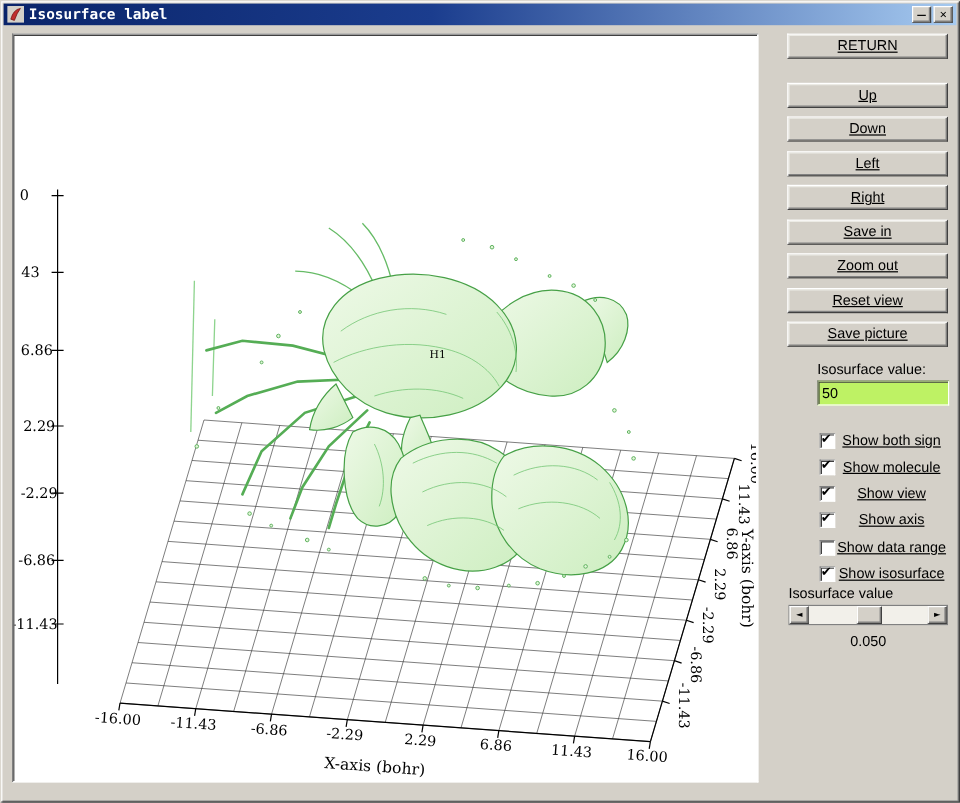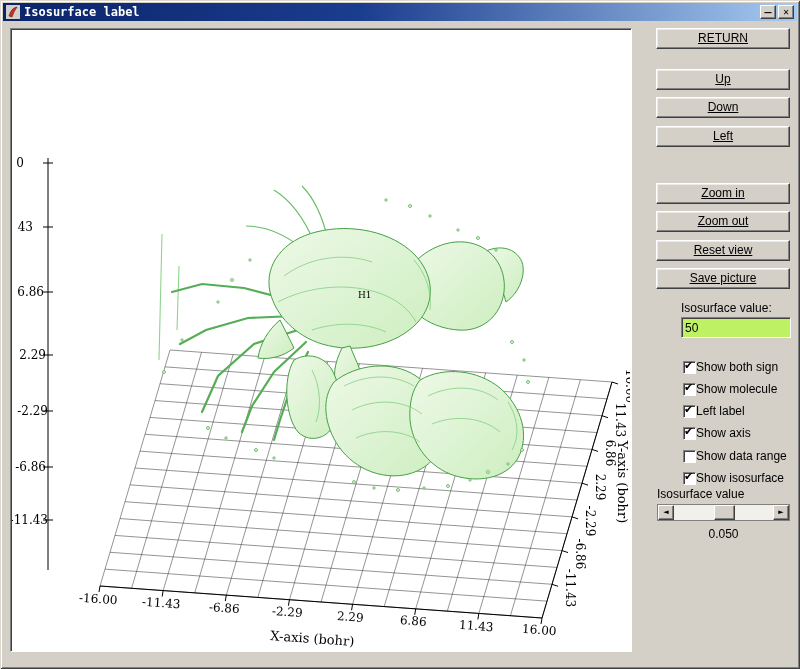--- a/index.html
+++ b/index.html
@@ -29,21 +29,21 @@
     box-shadow:inset -1px -1px 0 #808080,inset 1px 1px 0 #ecebe5;
     font:12px "Liberation Sans",sans-serif;color:#000;text-align:center;line-height:18px;cursor:default;white-space:nowrap;text-decoration:underline;}
   #iso-label{position:absolute;left:681px;top:301px;font:12px "Liberation Sans",sans-serif;}
   #iso-input{position:absolute;left:681px;top:317px;width:110px;height:21px;background:#bef264;
     border:1px solid;border-color:#808080 #ffffff #ffffff #808080;box-shadow:inset 1px 1px 0 #404040;
     font:12px "Liberation Sans",sans-serif;padding:2px 3px;outline:none;}
   .cb-row{position:absolute;left:683px;width:107px;height:16px;display:flex;align-items:center;}
   .cb-box{width:13px;height:13px;background:#ffffff;border:1px solid;border-color:#808080 #ffffff #ffffff #808080;
     box-shadow:inset 1px 1px 0 #404040;position:relative;flex:none;}
   .cb-mark{position:absolute;left:0px;top:-3px;font:11px "DejaVu Sans",sans-serif;color:#000;}
-  .cb-label{flex:1;font:12px "Liberation Sans",sans-serif;white-space:nowrap;}
+  .cb-label{flex:1;text-align:center;font:12px "Liberation Sans",sans-serif;white-space:nowrap;text-decoration:underline;}
   #slider-label{position:absolute;left:657px;top:487px;font:12px "Liberation Sans",sans-serif;}
   #slider{position:absolute;left:657px;top:504px;width:133px;height:17px;background:#f2f0ea;border:1px solid #808080;}
   .sl-arrow{position:absolute;top:0;width:16px;height:15px;background:#d4d0c8;border:1px solid;
     border-color:#ffffff #404040 #404040 #ffffff;box-shadow:inset -1px -1px 0 #808080;
     font:7px/13px "DejaVu Sans",sans-serif;text-align:center;color:#000;}
   #sl-left{left:0;} #sl-right{right:0;}
   #sl-thumb{position:absolute;left:56px;top:0;width:21px;height:15px;background:#d4d0c8;border:1px solid;
     border-color:#ffffff #404040 #404040 #ffffff;box-shadow:inset -1px -1px 0 #808080;}
   #slider-value{position:absolute;left:657px;top:527px;width:133px;text-align:center;font:12px "Liberation Sans",sans-serif;}
 </style>
@@ -238,21 +238,22 @@
         <circle cx="206" cy="272" r="1.2"></circle>
       </g>
       <text x="346" y="268" font-size="9" fill="#cc5a00" font-family="DejaVu Sans Mono, monospace">H1</text>
     </svg>
   </div>
 
   <div class="btn" style="top:28px">RETURN</div>
   <div class="btn" style="top:69px">Up</div>
   <div class="btn" style="top:97px">Down</div>
   <div class="btn" style="top:126px">Left</div>
-  <div class="btn" style="top:183px">Zoom in</div>
+  <div class="btn" style="top:154px">Right</div>
+  <div class="btn" style="top:183px">Save in</div>
   <div class="btn" style="top:211px">Zoom out</div>
   <div class="btn" style="top:240px">Reset view</div>
   <div class="btn" style="top:268px">Save picture</div>
 
   <div id="iso-label">Isosurface value:</div>
   <input id="iso-input" value="50" style="">
 
   <div class="cb-row" style="top:359px">
     <span class="cb-box">
         <span class="cb-mark">✔</span>
@@ -262,21 +263,21 @@
   <div class="cb-row" style="top:381px">
     <span class="cb-box">
         <span class="cb-mark">✔</span>
       </span>
     <span class="cb-label">Show molecule</span>
   </div>
   <div class="cb-row" style="top:403px">
     <span class="cb-box">
         <span class="cb-mark">✔</span>
       </span>
-    <span class="cb-label">Left label</span>
+    <span class="cb-label">Show view</span>
   </div>
   <div class="cb-row" style="top:425px">
     <span class="cb-box">
         <span class="cb-mark">✔</span>
       </span>
     <span class="cb-label">Show axis</span>
   </div>
   <div class="cb-row" style="top:448px">
     <span class="cb-box">
         <span class="cb-mark"></span>

